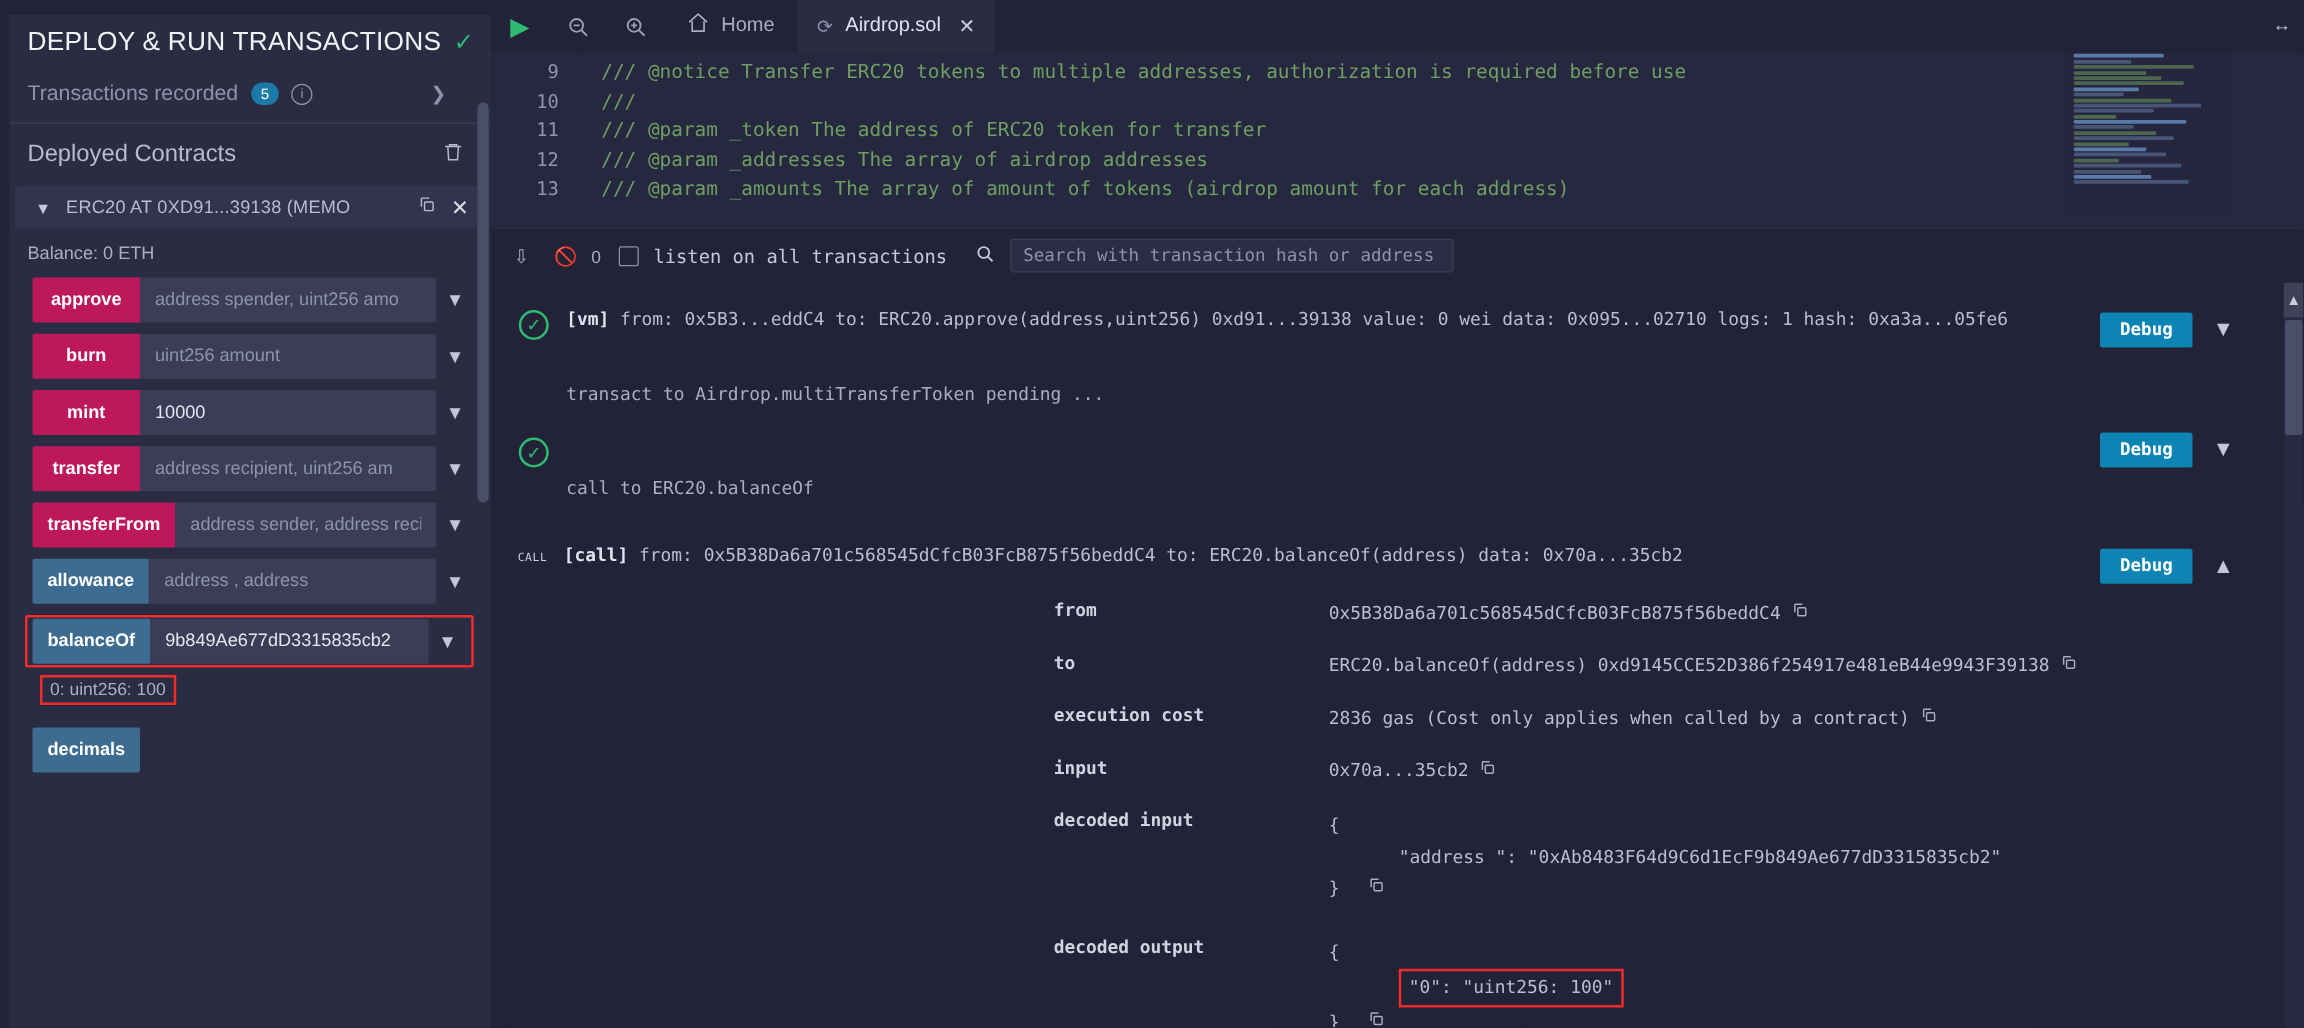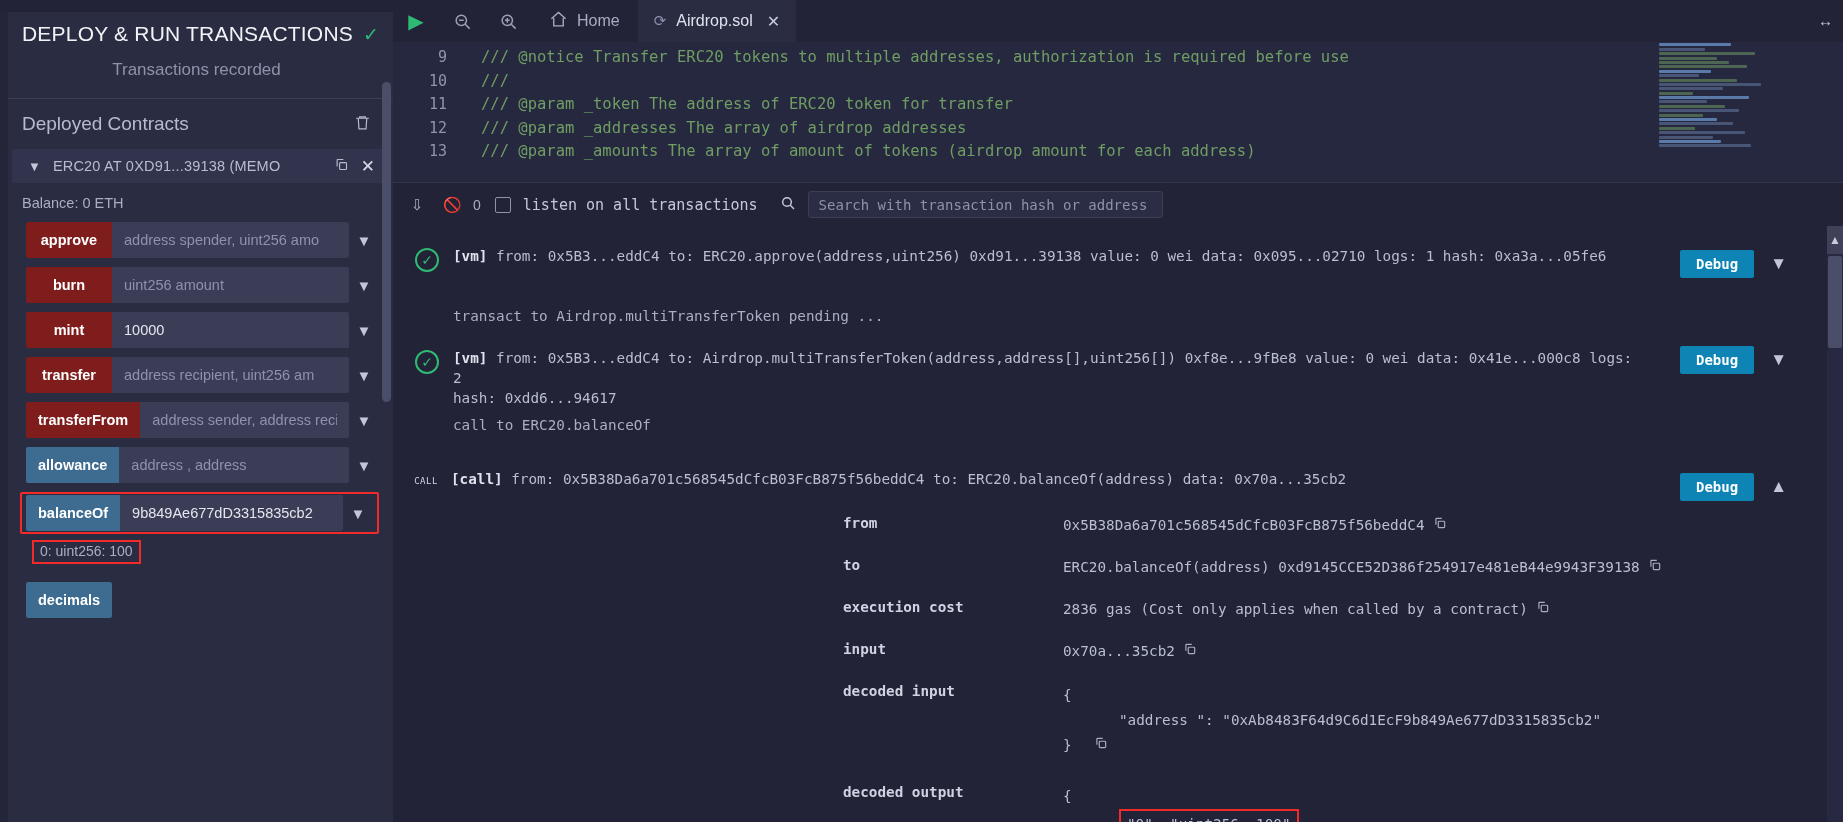--- a/index.html
+++ b/index.html
@@ -32,21 +32,20 @@
     white-space: nowrap;
   }
   .check-icon { color: #2fba74; font-size: 19px; line-height: 1; }
 
   .tx-recorded-row {
     display: flex; align-items: center; gap: 10px;
     padding: 4px 22px 0 22px;
     height: 34px;
     position: relative;
     overflow: hidden;
-    flex-direction: column;
   }
   .tx-recorded-label { color: #8d93ab; font-size: 17px; white-space: nowrap; }
   .badge-count {
     background: #1c7aa8; color:#fff; font-size: 12px;
     border-radius: 10px; padding: 2px 8px; line-height: 1.2;
   }
   .badge-info {
     border: 1px solid #8d93ab; color: #8d93ab; font-size: 11px;
     border-radius: 50%; width: 17px; height: 17px;
     display: flex; align-items: center; justify-content: center;
@@ -88,21 +87,21 @@
   }
   .fn-btn {
     min-width: 86px; height: 36px;
     display: flex; align-items: center; justify-content: center;
     font-size: 14.5px; color: #fff; font-weight: 700;
     border: none; cursor: pointer;
     padding: 0 12px;
     border-radius: 2px 0 0 2px;
     white-space: nowrap;
   }
-  .fn-btn.orange { background: #7f1d1d; }
+  .fn-btn.orange { background: #be185d; }
   .fn-btn.blue   { background: #3d6c90; }
   .fn-btn.solo   { border-radius: 2px; }
   .fn-input {
     flex: 1; height: 36px;
     background: #3a3d55; border: none; outline: none;
     color: #e4e6ef; font-size: 14.5px;
     padding: 0 12px;
     font-family: "Liberation Sans", sans-serif;
     border-radius: 0 2px 2px 0;
     min-width: 0;
@@ -519,25 +518,20 @@
           <div class="log-sub" style="padding-left:60px;margin-top:36px;">transact to Airdrop.multiTransferToken pending ...</div>
           <div class="debug-wrap">
             <button class="debug-btn">Debug</button>
             <span class="debug-chev">▼</span>
           </div>
         </div>
 
         <div class="log-entry" style="padding-top:24px;">
           <div class="log-main">
             <span class="status-ico">✓</span>
-            <span class="log-text">
-              <b>[vm]</b>
-              <span>from: 0x5B3...eddC4 to: Airdrop.multiTransferToken(address,address[],uint256[]) 0xf8e...9fBe8 value: 0 wei data: 0x41e...000c8 logs: 2</span><br>
-              <span>hash: 0xdd6...94617</span>
-            </span>
           </div>
           <div class="log-sub" style="padding-left:60px;">call to ERC20.balanceOf</div>
           <div class="debug-wrap" style="top:22px;">
             <button class="debug-btn">Debug</button>
             <span class="debug-chev">▼</span>
           </div>
         </div>
 
         <div class="log-entry" style="padding-top:36px;">
           <div class="log-main" style="padding-left:18px;">

